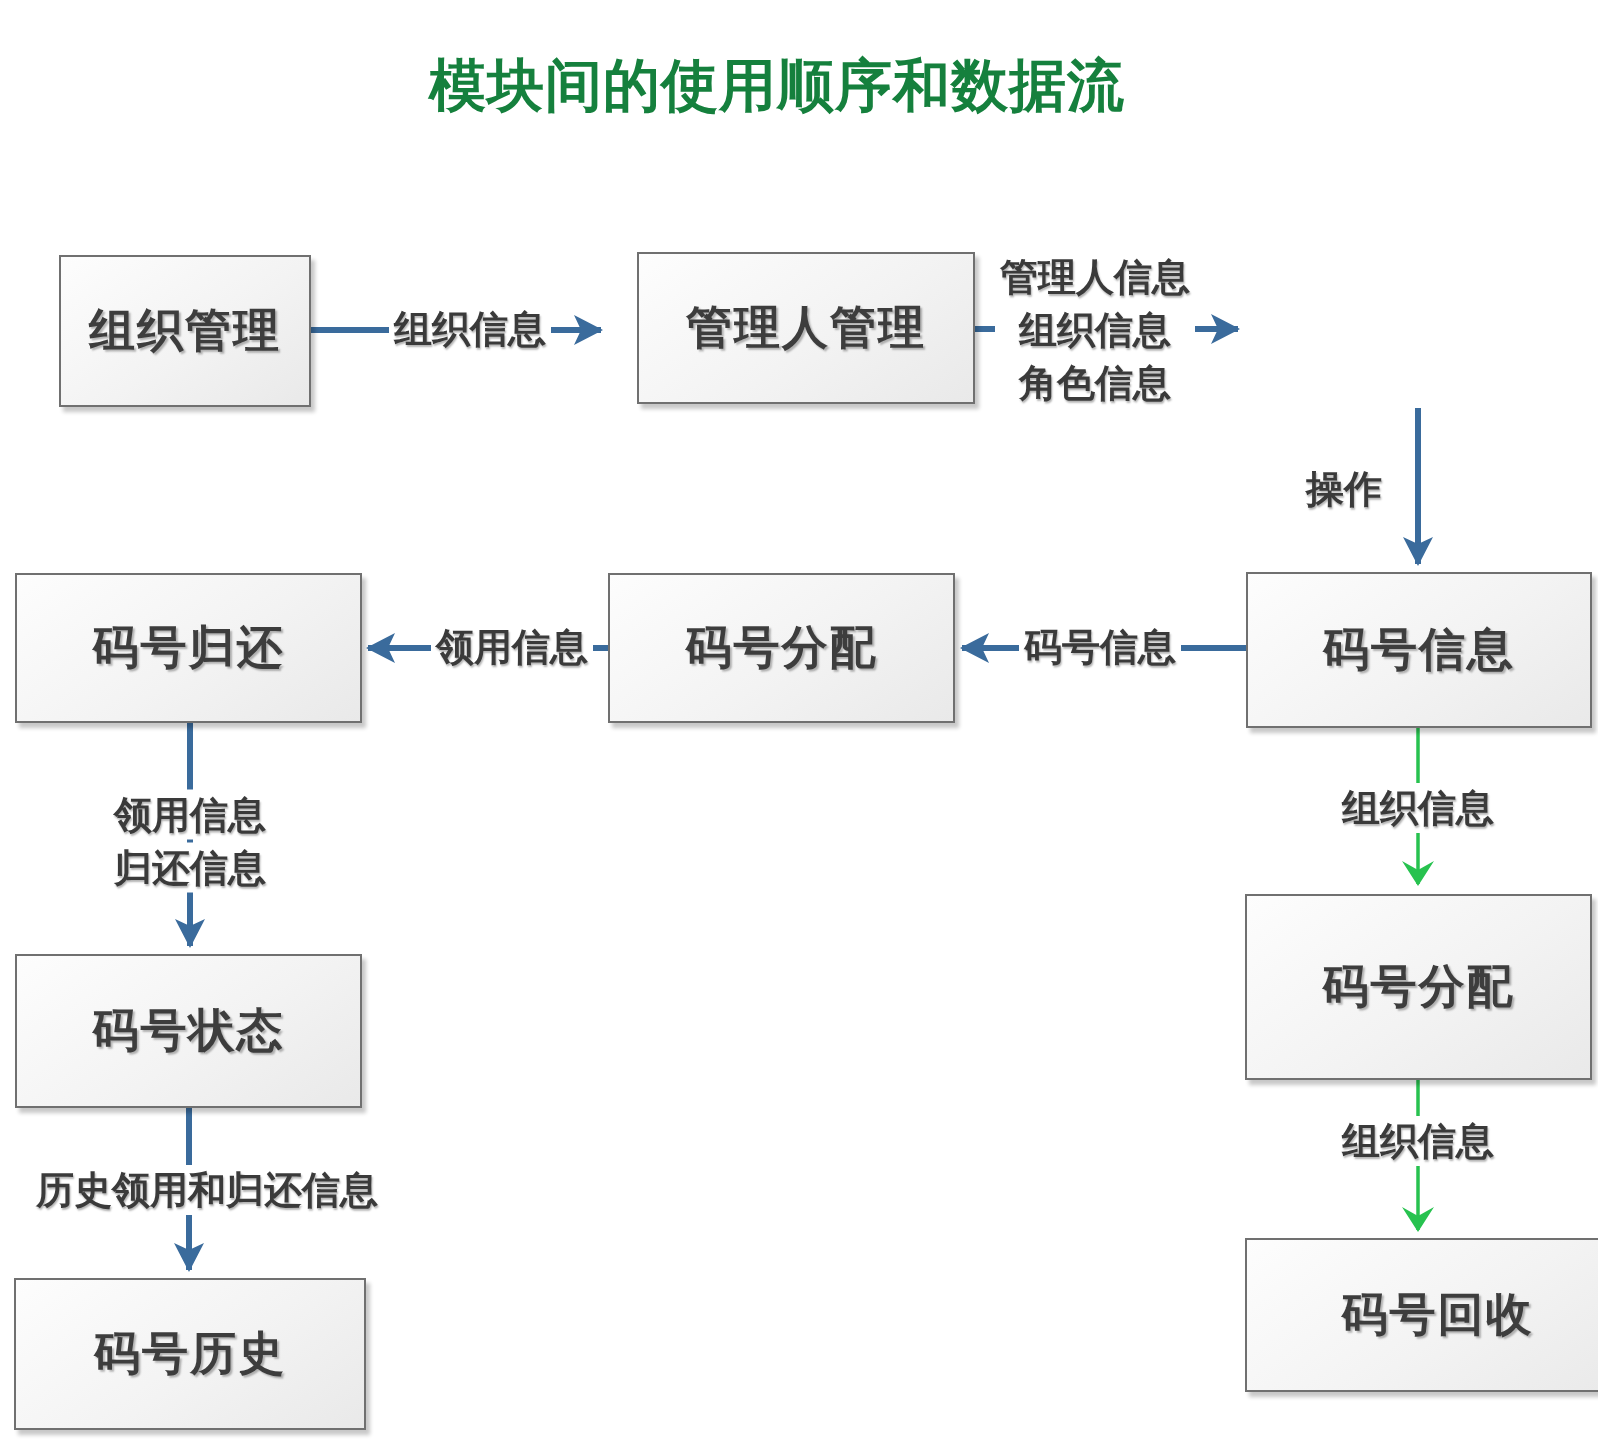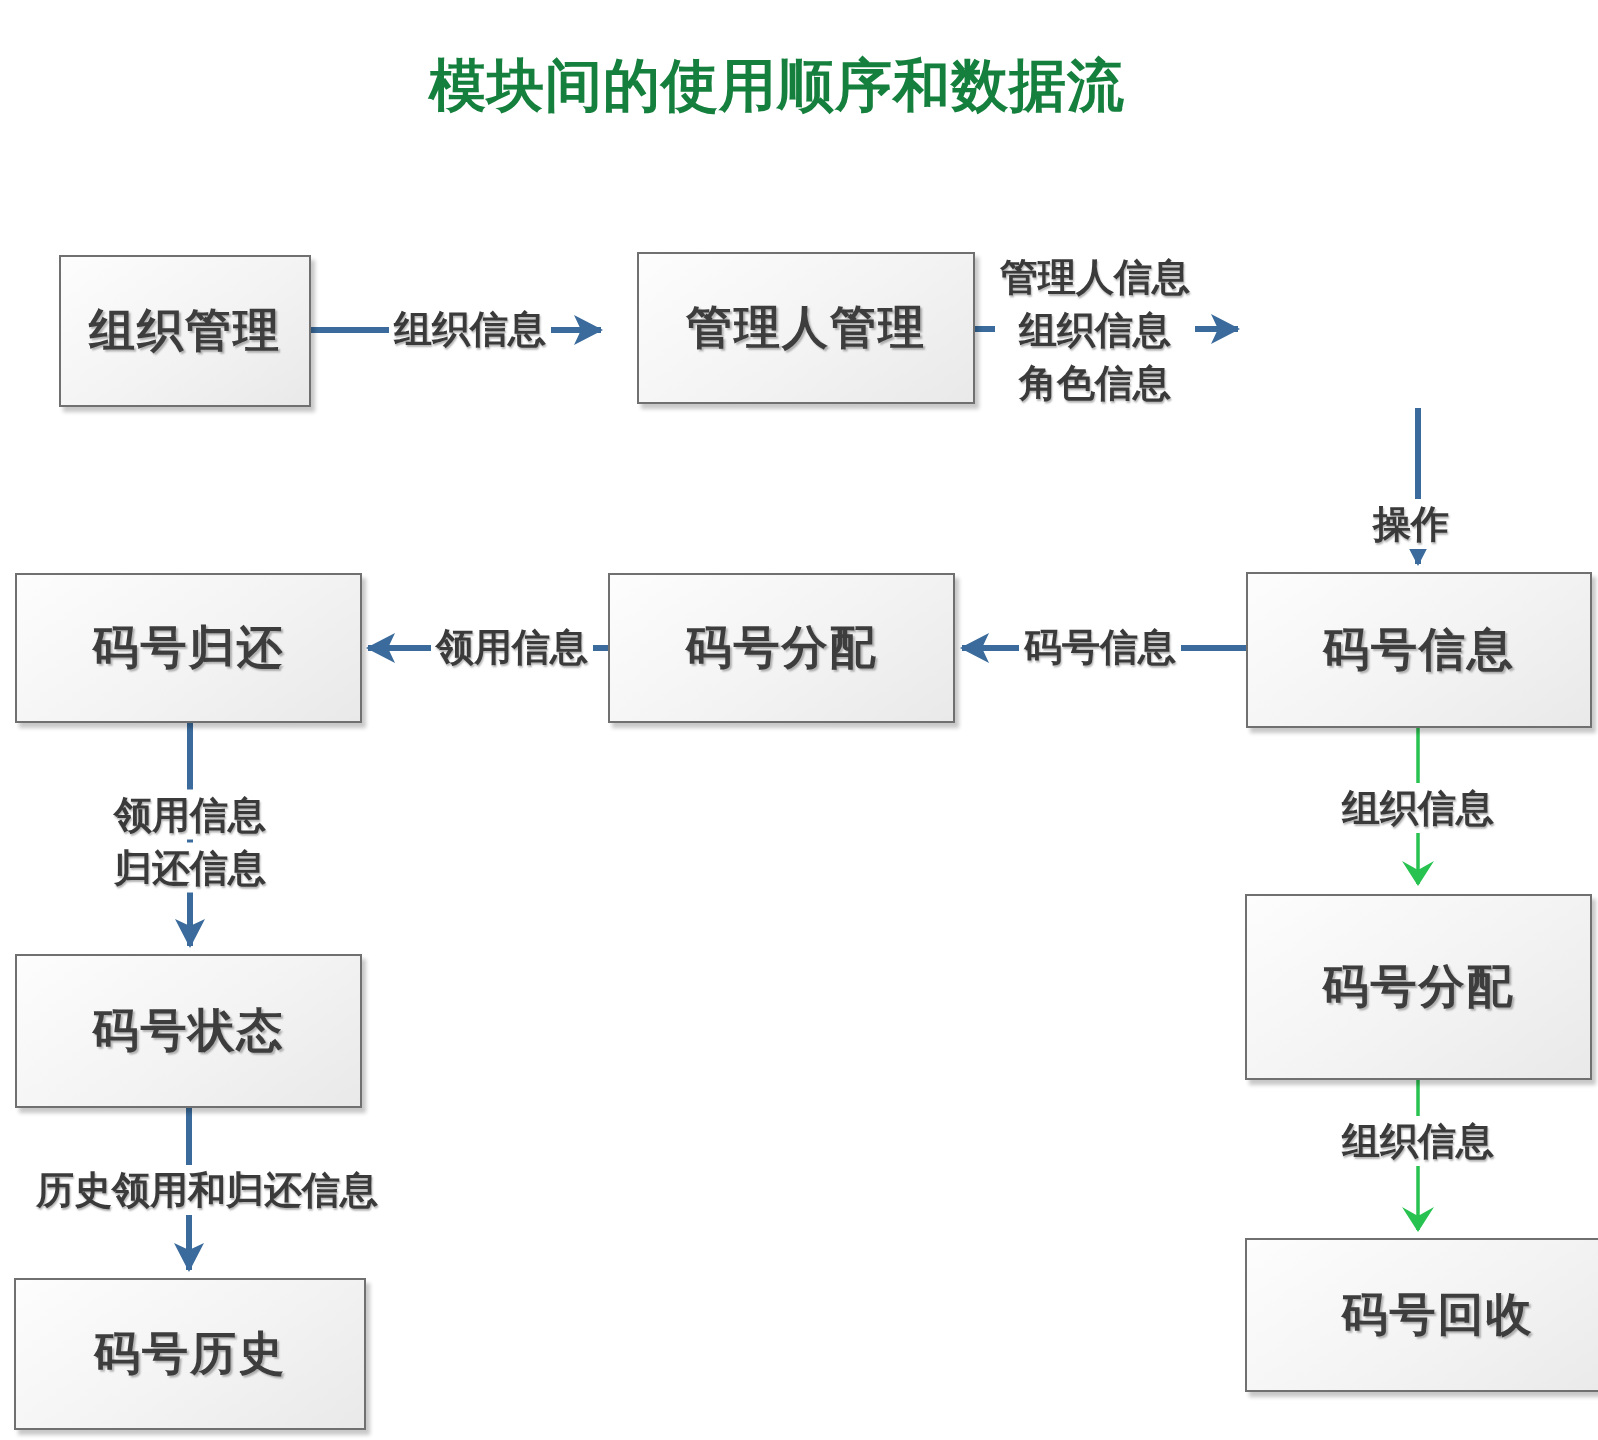--- a/index.html
+++ b/index.html
@@ -61,21 +61,21 @@
     text-shadow:1px 2px 2px rgba(0,0,0,0.3);
   }
   .edge-label .ln{
     display:block;
     background:#ffffff;
     padding:0 5px;
     margin:3px 0;
   }
   #el-org-admin   {left:470px; top:329px;}
   #el-admin-user  {left:1095px;top:330px;}
-  #el-user-info   {left:1411px;top:489px;margin-top:35px;}
+  #el-user-info   {left:1344px;top:489px;}
   #el-info-claim  {left:1100px;top:647px;}
   #el-claim-return{left:512px; top:647px;}
   #el-return-status{left:190px;top:841px;}
   #el-status-hist {left:207px; top:1190px;}
   #el-info-alloc  {left:1418px;top:808px;}
   #el-alloc-recyc {left:1418px;top:1141px;}
 </style>
 </head>
 <body>
 

